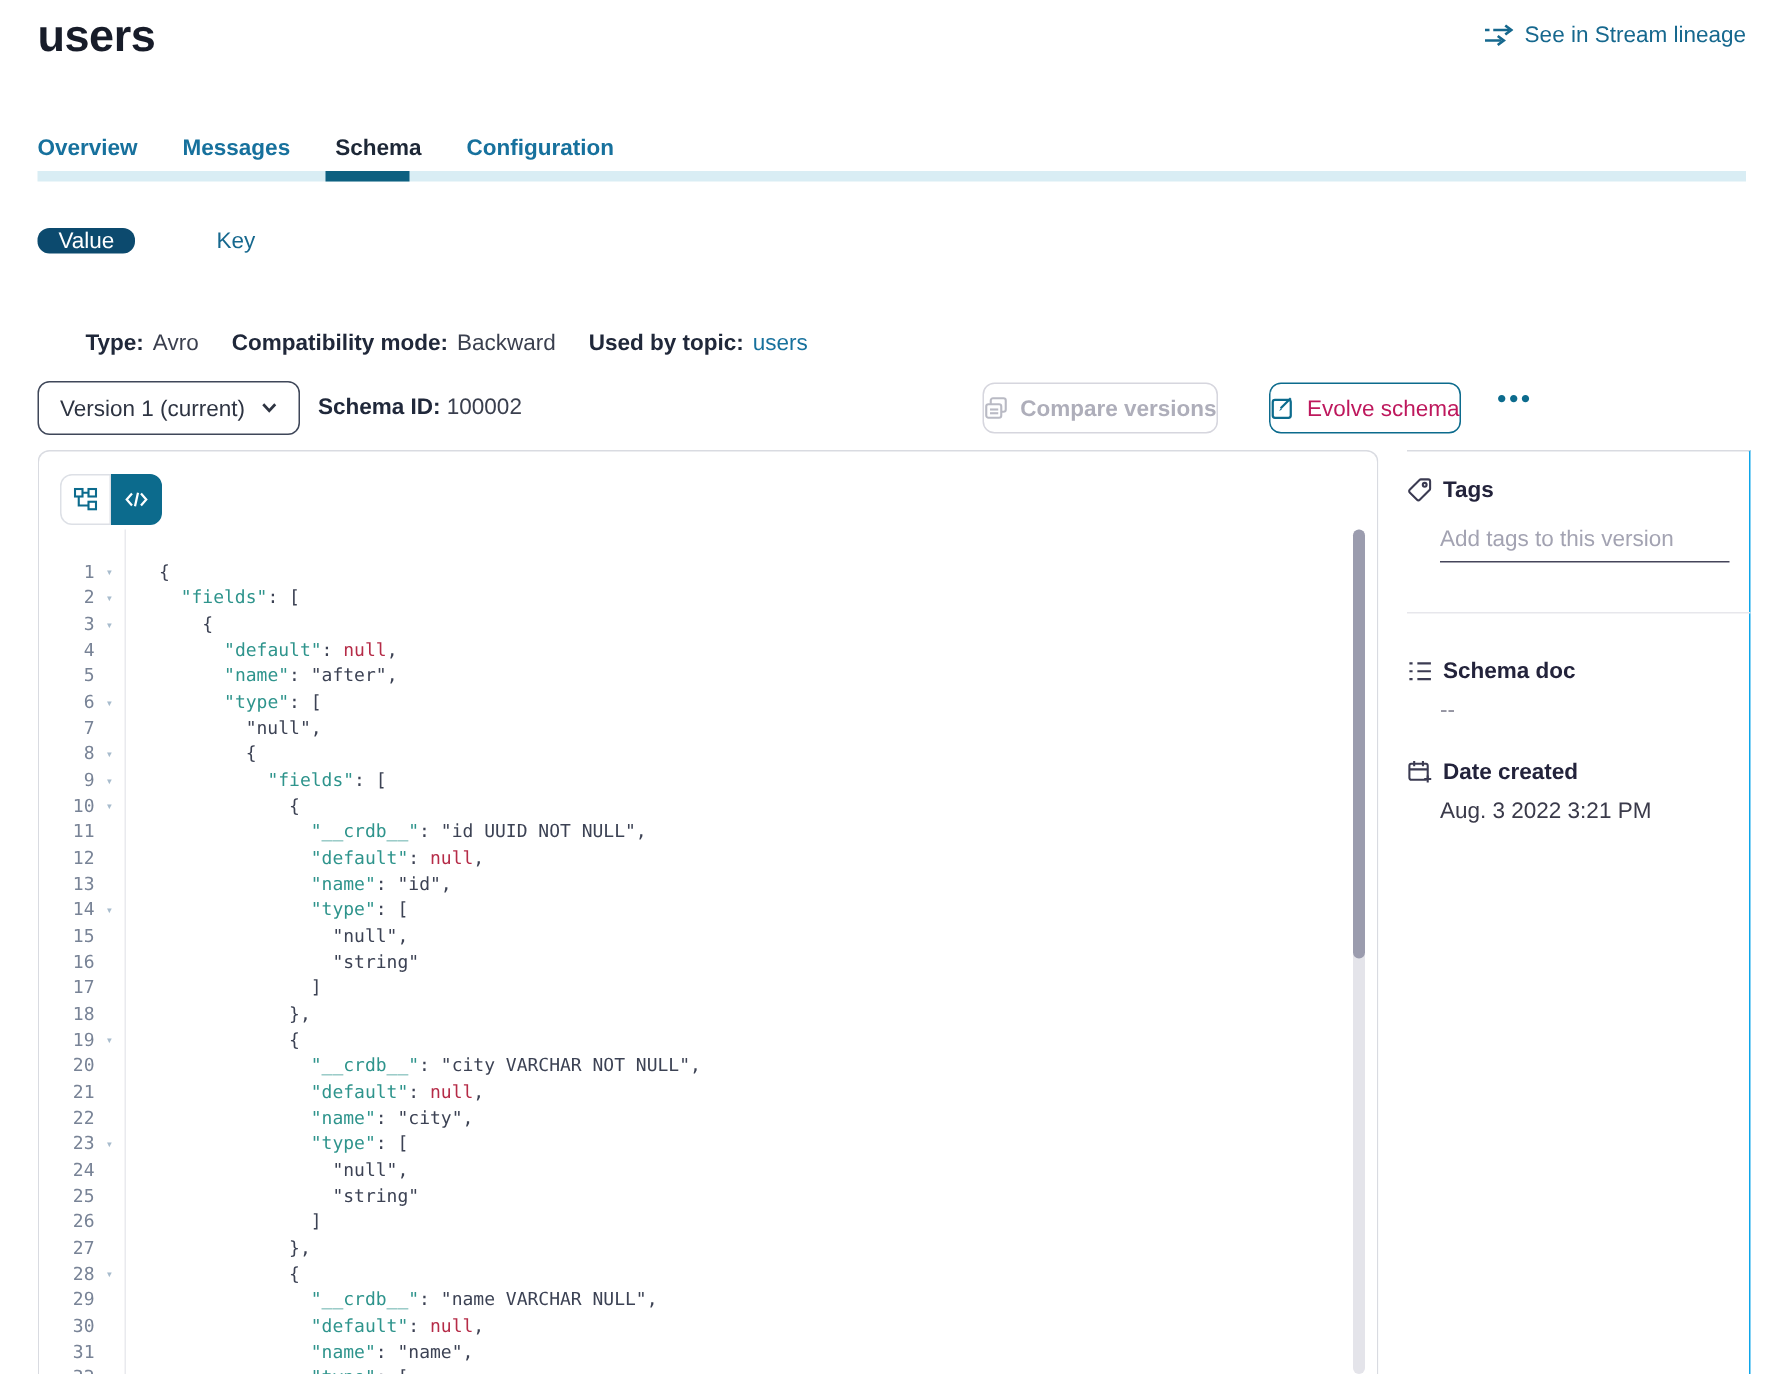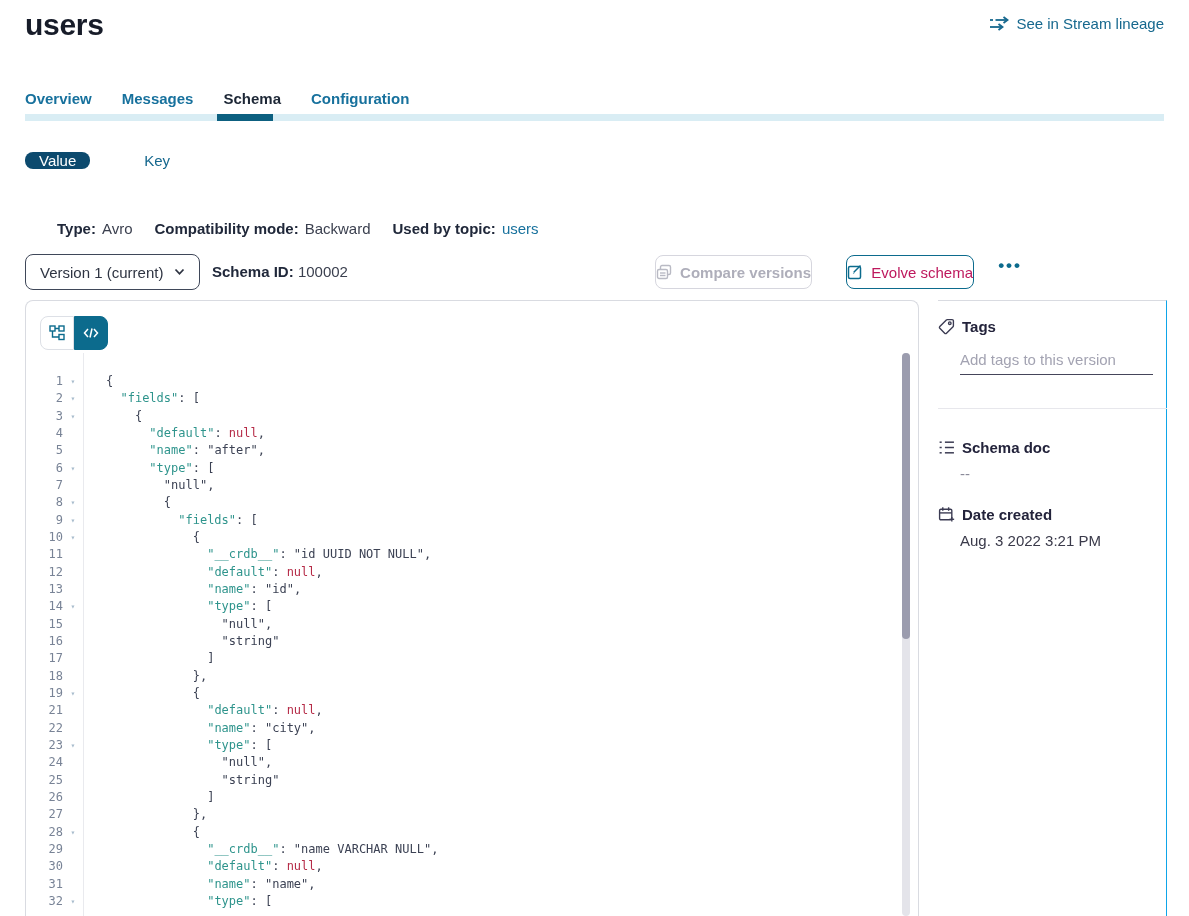--- a/index.html
+++ b/index.html
@@ -279,20 +279,25 @@
           <span class="ln">18</span>
           <span class="fold"></span>
           <span class="codetext">            <span class="tok-p">},</span></span>
         </div>
         <div class="crow">
           <span class="ln">19</span>
           <span class="fold">▾</span>
           <span class="codetext">            <span class="tok-p">{</span></span>
         </div>
         <div class="crow">
+          <span class="ln">20</span>
+          <span class="fold"></span>
+          <span class="codetext">              <span class="tok-k">"__crdb__"</span><span class="tok-p">: </span><span class="tok-s">"city VARCHAR NOT NULL"</span><span class="tok-p">,</span></span>
+        </div>
+        <div class="crow">
           <span class="ln">21</span>
           <span class="fold"></span>
           <span class="codetext">              <span class="tok-k">"default"</span><span class="tok-p">: </span><span class="tok-n">null</span><span class="tok-p">,</span></span>
         </div>
         <div class="crow">
           <span class="ln">22</span>
           <span class="fold"></span>
           <span class="codetext">              <span class="tok-k">"name"</span><span class="tok-p">: </span><span class="tok-s">"city"</span><span class="tok-p">,</span></span>
         </div>
         <div class="crow">

